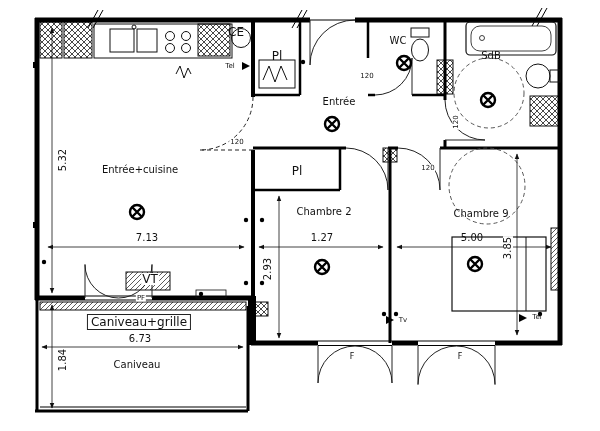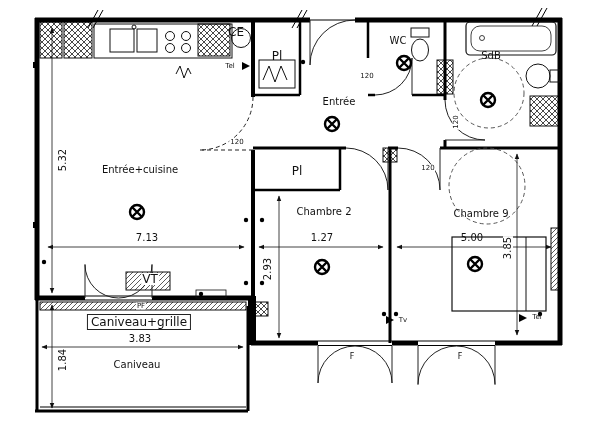--- a/index.html
+++ b/index.html
@@ -187,27 +187,27 @@
 
 <div class="lbl" style="left:324px;top:212px">Chambre 2</div>
 <div class="lbl s10" style="left:322px;top:238px">1.27</div>
 <div class="lbl s10 rot" style="left:268px;top:269px">2.93</div>
 
 <div class="lbl" style="left:481px;top:214px">Chambre 9</div>
 <div class="lbl s10" style="left:472px;top:238px">5.00</div>
 <div class="lbl s10 rot bg" style="left:508px;top:248px">3.85</div>
 
 <div class="lbl" style="left:137px;top:365px">Caniveau</div>
-<div class="lbl s10" style="left:140px;top:339px">3.83</div>
+<div class="lbl s10" style="left:140px;top:339px">6.73</div>
 <div class="lbl s10 rot" style="left:63px;top:360px">1.84</div>
 
 <div class="lbl s9" style="left:277px;top:56px">Pl</div>
 <div class="lbl s9" style="left:297px;top:171px">Pl</div>
 <div class="lbl s65" style="left:236px;top:32px">CE</div>
-<div class="lbl s7 bg" style="left:141px;top:306px">PF</div>
+<div class="lbl s7 bg" style="left:141px;top:298px">PF</div>
 <div class="lbl s65 bg" style="left:150px;top:279px">VT</div>
 <div class="lbl s65 boxed" style="left:139px;top:322px">Caniveau+grille</div>
 <div class="lbl s8" style="left:352px;top:357px">F</div>
 <div class="lbl s8" style="left:460px;top:357px">F</div>
 
 <div class="lbl s7 bg" style="left:237px;top:142px">120</div>
 <div class="lbl s7 bg" style="left:367px;top:76px">120</div>
 <div class="lbl s7 rot bg" style="left:456px;top:122px">120</div>
 <div class="lbl s7 bg" style="left:428px;top:168px">120</div>
 

